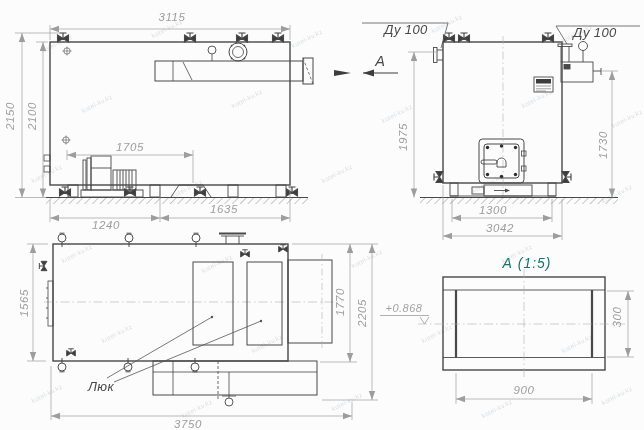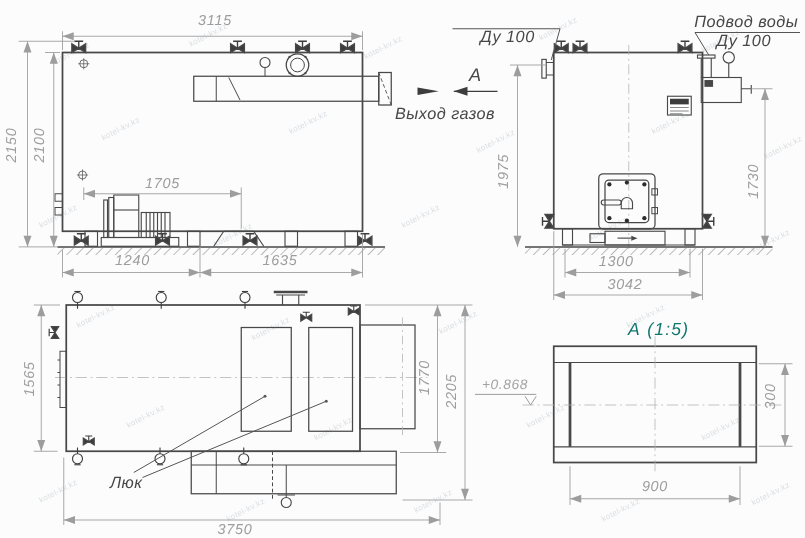--- a/index.html
+++ b/index.html
@@ -300,27 +300,25 @@
       <line x1="628" y1="291" x2="628" y2="357" marker-start="url(#da)" marker-end="url(#da)"></line>
       <path d="M456,373 V404 M592,373 V404"></path>
       <line x1="456" y1="399" x2="592" y2="399" marker-start="url(#da)" marker-end="url(#da)"></line>
     </g>
   </svg>
 
   <div class="txt dim-text" style="left:172px;top:17px">3115</div>
   <div class="txt dim-text rot" style="left:10px;top:116px">2150</div>
   <div class="txt dim-text rot" style="left:32px;top:116px">2100</div>
   <div class="txt dim-text" style="left:130px;top:147px">1705</div>
-  <div class="txt dim-text" style="left:106px;top:209px">1240</div>
+  <div class="txt dim-text" style="left:106px;top:225px">1240</div>
   <div class="txt dim-text" style="left:224px;top:209px">1635</div>
 
   <div class="txt lbl-text" style="left:406px;top:29px">Ду 100</div>
-  <div class="txt lbl-text" style="left:597px;top:17px">Подвод воды</div>
   <div class="txt lbl-text" style="left:595px;top:32px">Ду 100</div>
-  <div class="txt lbl-text" style="left:356px;top:91px">Выход газов</div>
   <div class="txt section-letter" style="left:380px;top:61px">А</div>
 
   <div class="txt dim-text rot" style="left:403px;top:137px">1975</div>
   <div class="txt dim-text rot" style="left:603px;top:145px">1730</div>
   <div class="txt dim-text" style="left:493px;top:210px">1300</div>
   <div class="txt dim-text" style="left:500px;top:228px">3042</div>
 
   <div class="txt dim-text rot" style="left:24px;top:303px">1565</div>
   <div class="txt lbl-text" style="left:101px;top:386px">Люк</div>
   <div class="txt dim-text" style="left:188px;top:424px">3750</div>

